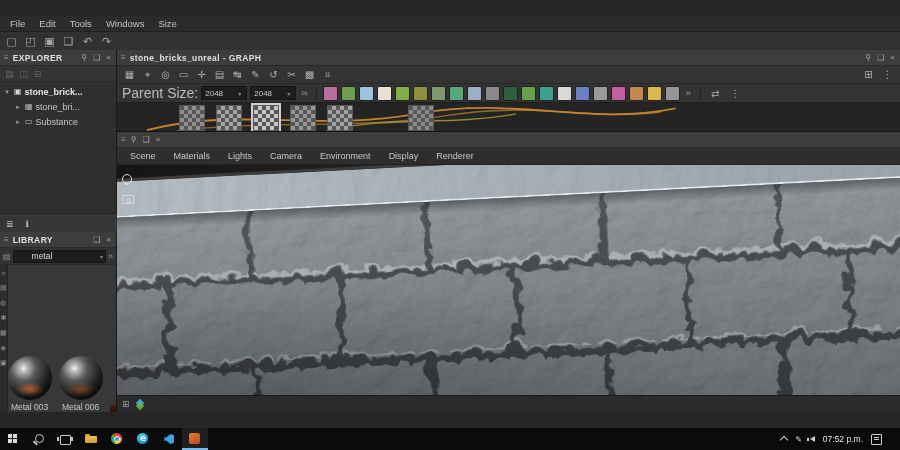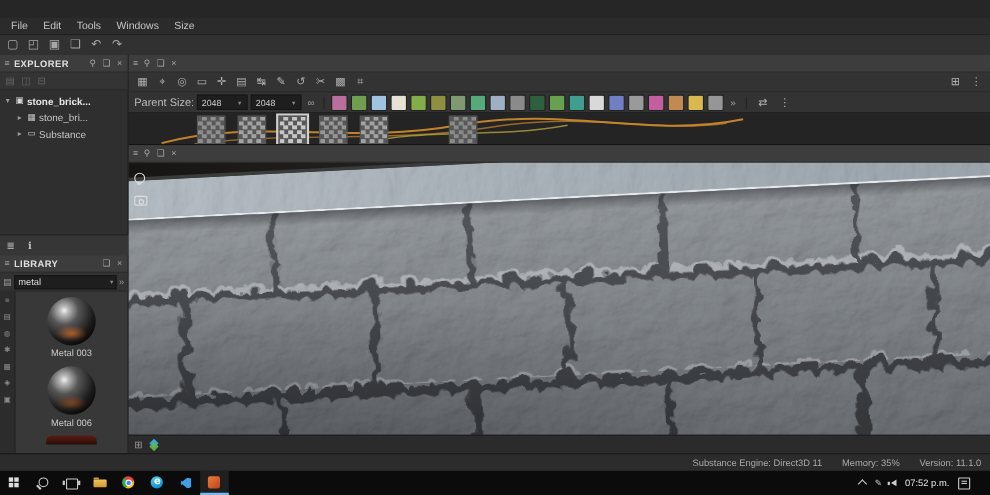--- a/index.html
+++ b/index.html
@@ -50,49 +50,49 @@
 
   
   .library{position:absolute;top:232px;left:0;width:116px;height:180px;background:#383838;
            border-right:1px solid #1a1a1a;display:flex;flex-direction:column;overflow:hidden;}
   .lib-filter{height:16px;background:#333;border-bottom:1px solid #2a2a2a;
               display:flex;align-items:center;gap:2px;padding:0 3px;}
   .lib-filter-icon{font-size:8px;color:#999;}
   .search-box{flex:1;display:flex;align-items:center;height:11px;background:#1e1e1e;
               border:1px solid #141414;min-width:0;}
   .search-input{flex:1;min-width:0;background:transparent;border:none;outline:none;color:#ddd;
-                font-size:8.5px;padding:0 3px;font-family:inherit;}
+                font-size:8.5px;padding:0 18px;font-family:inherit;}
   .chevron{font-size:6px;color:#8a8a8a;padding-right:2px;}
   .lib-more{font-size:9px;color:#999;}
   .lib-body{flex:1;display:flex;overflow:hidden;}
   .lib-cats{width:13px;background:#2c2c2c;border-right:1px solid #242424;display:flex;
             flex-direction:column;align-items:center;gap:7px;padding-top:5px;}
   .lib-cat-icon{font-size:7px;color:#8a8a8a;}
-  .lib-content{flex:1;display:flex;flex-direction:column;align-items:center;padding-top:5px;gap:7px;}
+  .lib-content{flex:1;display:flex;flex-direction:row;align-items:flex-end;padding-top:5px;gap:7px;}
   .lib-item{display:flex;flex-direction:column;align-items:center;}
   .sphere{width:44px;height:44px;border-radius:50%;position:relative;
           background:radial-gradient(circle at 35% 28%, #f4f4f4 0%, #b9b9b9 9%, #565656 30%, #1b1b1b 62%, #000 88%);}
   .sphere::after{content:"";position:absolute;left:18%;bottom:10%;width:64%;height:30%;border-radius:50%;
                  background:radial-gradient(ellipse at center, var(--glint,#b05a22), transparent 72%);
                  opacity:.85;filter:blur(1px);}
   .lib-label{font-size:8.5px;color:#c8c8c8;margin-top:2px;}
   .lib-partial{width:46px;height:8px;border-radius:5px 5px 0 0;flex:none;
                background:linear-gradient(var(--pc,#5a1d14), #2a0d08);}
 
   
   .graph{position:absolute;top:50px;left:117px;right:0;height:81px;background:#2a2a2a;
          border-bottom:1px solid #121212;display:flex;flex-direction:column;}
   .graph-tb1{height:17px;background:#333;border-bottom:1px solid #282828;
              display:flex;align-items:center;gap:1px;padding:0 4px;}
   .g-icon{font-size:10px;color:#b0b0b0;width:17px;text-align:center;}
   .sep{width:1px;height:11px;background:#222;margin:0 3px;flex:none;}
   .tb-right{margin-left:auto;display:flex;gap:2px;}
   .graph-tb2{height:18px;background:#333;border-bottom:1px solid #1d1d1d;
              display:flex;align-items:center;gap:3px;padding:0 5px;}
-  .ps-label{font-size:10px;color:#bbb;white-space:nowrap;}
+  .ps-label{font-size:14px;color:#bbb;white-space:nowrap;}
   .size-select{width:38px;height:12px;background:#1e1e1e;border:1px solid #151515;color:#ccc;
                font-size:8px;display:flex;align-items:center;justify-content:space-between;padding:0 3px;flex:none;}
   .link-icon{font-size:9px;color:#9a9a9a;padding:0 2px;}
   .node-btn{width:13px;height:13px;border:1px solid #222;border-radius:2px;background:var(--c,#888);flex:none;}
   .overflow{font-size:9px;color:#aaa;padding:0 3px;}
   .graph-canvas{flex:1;position:relative;background:#242424;overflow:hidden;}
   .wires{position:absolute;inset:0;width:100%;height:100%;}
   .thumbs{position:absolute;left:62px;top:2px;display:flex;}
   .thumb{width:26px;height:26px;margin-left:11px;border:1px solid #585858;box-sizing:border-box;
          background:repeating-conic-gradient(var(--c1,#9a9a9a) 0% 25%, #575757 0% 50%) 0 0/8px 8px;}
@@ -280,20 +280,21 @@
             <div class="lib-label" data-name="library-item-label">Metal 006</div>
           </div>
         <div class="lib-partial" data-name="library-item-partial" style="--pc:#5a1d14;"></div>
       </div>
     </div>
   </div>
 
   <div class="graph" data-name="graph-panel">
     <div class="panel-header" data-name="graph-header">
       <span class="grip-icon" data-name="grip-icon">≡</span>
+      <span class="panel-title" data-name="graph-title">stone_bricks_unreal - GRAPH</span>
       <span class="ph-icon" data-name="pin-icon">⚲</span>
       <span class="ph-icon" data-name="float-icon">❏</span>
       <span class="ph-icon" data-name="close-icon">×</span>
     </div>
     <div class="graph-tb1" data-name="graph-toolbar">
       <span class="g-icon" data-name="graph-view-icon">▦</span>
         <span class="g-icon" data-name="focus-icon">⌖</span>
         <span class="g-icon" data-name="center-icon">◎</span>
         <span class="g-icon" data-name="fit-icon">▭</span>
         <span class="g-icon" data-name="move-icon">✛</span>
@@ -362,20 +363,29 @@
       </div>
     </div>
   </div>
 
   <div class="view3d" data-name="3d-view-panel">
     <div class="panel-header" data-name="3d-view-header">
       <span class="grip-icon" data-name="grip-icon">≡</span>
       <span class="ph-icon" data-name="pin-icon">⚲</span>
       <span class="ph-icon" data-name="float-icon">❏</span>
       <span class="ph-icon" data-name="close-icon">×</span>
+    </div>
+    <div class="v3-menu" data-name="3d-view-menubar">
+      <span class="v3-menu-item" data-name="3d-view-menu-item">Scene</span>
+        <span class="v3-menu-item" data-name="3d-view-menu-item">Materials</span>
+        <span class="v3-menu-item" data-name="3d-view-menu-item">Lights</span>
+        <span class="v3-menu-item" data-name="3d-view-menu-item">Camera</span>
+        <span class="v3-menu-item" data-name="3d-view-menu-item">Environment</span>
+        <span class="v3-menu-item" data-name="3d-view-menu-item">Display</span>
+        <span class="v3-menu-item" data-name="3d-view-menu-item">Renderer</span>
     </div>
     <div class="vp" data-name="3d-viewport">
       <div class="vp-bg" data-name="viewport-background"></div>
       <div class="wall" data-name="stone-wall-render">
         <div class="wall-top" data-name="wall-top-face">
           <svg class="noise noise-top" aria-hidden="true">
             <filter id="rockB">
                 <feTurbulence type="fractalNoise" baseFrequency="0.05 0.02" numOctaves="4" seed="21" stitchTiles="stitch"></feTurbulence>
               <feDiffuseLighting lighting-color="#ffffff" surfaceScale="2.2">
                   <feDistantLight azimuth="225" elevation="60"></feDistantLight>
@@ -432,25 +442,20 @@
         <span class="bulb-icon" data-name="light-icon"></span>
         <span class="cam-icon" data-name="camera-icon"></span>
       </div>
     </div>
     <div class="v3-bottom" data-name="3d-view-bottom-bar">
       <span class="small-icon" data-name="background-toggle-icon">⊞</span>
       <span class="layers-icon" data-name="colorspace-icon"></span>
     </div>
   </div>
 
-  <div class="statusbar" data-name="statusbar">
-    <span data-name="engine-status">Substance Engine: Direct3D 11</span>
-    <span data-name="memory-status">Memory: 35%</span>
-    <span data-name="version-status">Version: 11.1.0</span>
-  </div>
 
   <div class="taskbar" data-name="windows-taskbar">
     <div class="task-icon" data-name="start-icon"></div>
       <div class="task-icon" data-name="search-icon"></div>
       <div class="task-icon" data-name="task-view-icon"></div>
       <div class="task-icon" data-name="file-explorer-icon"></div>
       <div class="task-icon" data-name="chrome-icon"></div>
       <div class="task-icon" data-name="edge-icon"></div>
       <div class="task-icon" data-name="vscode-icon"></div>
       <div class="task-icon active" data-name="substance-designer-icon"></div>

